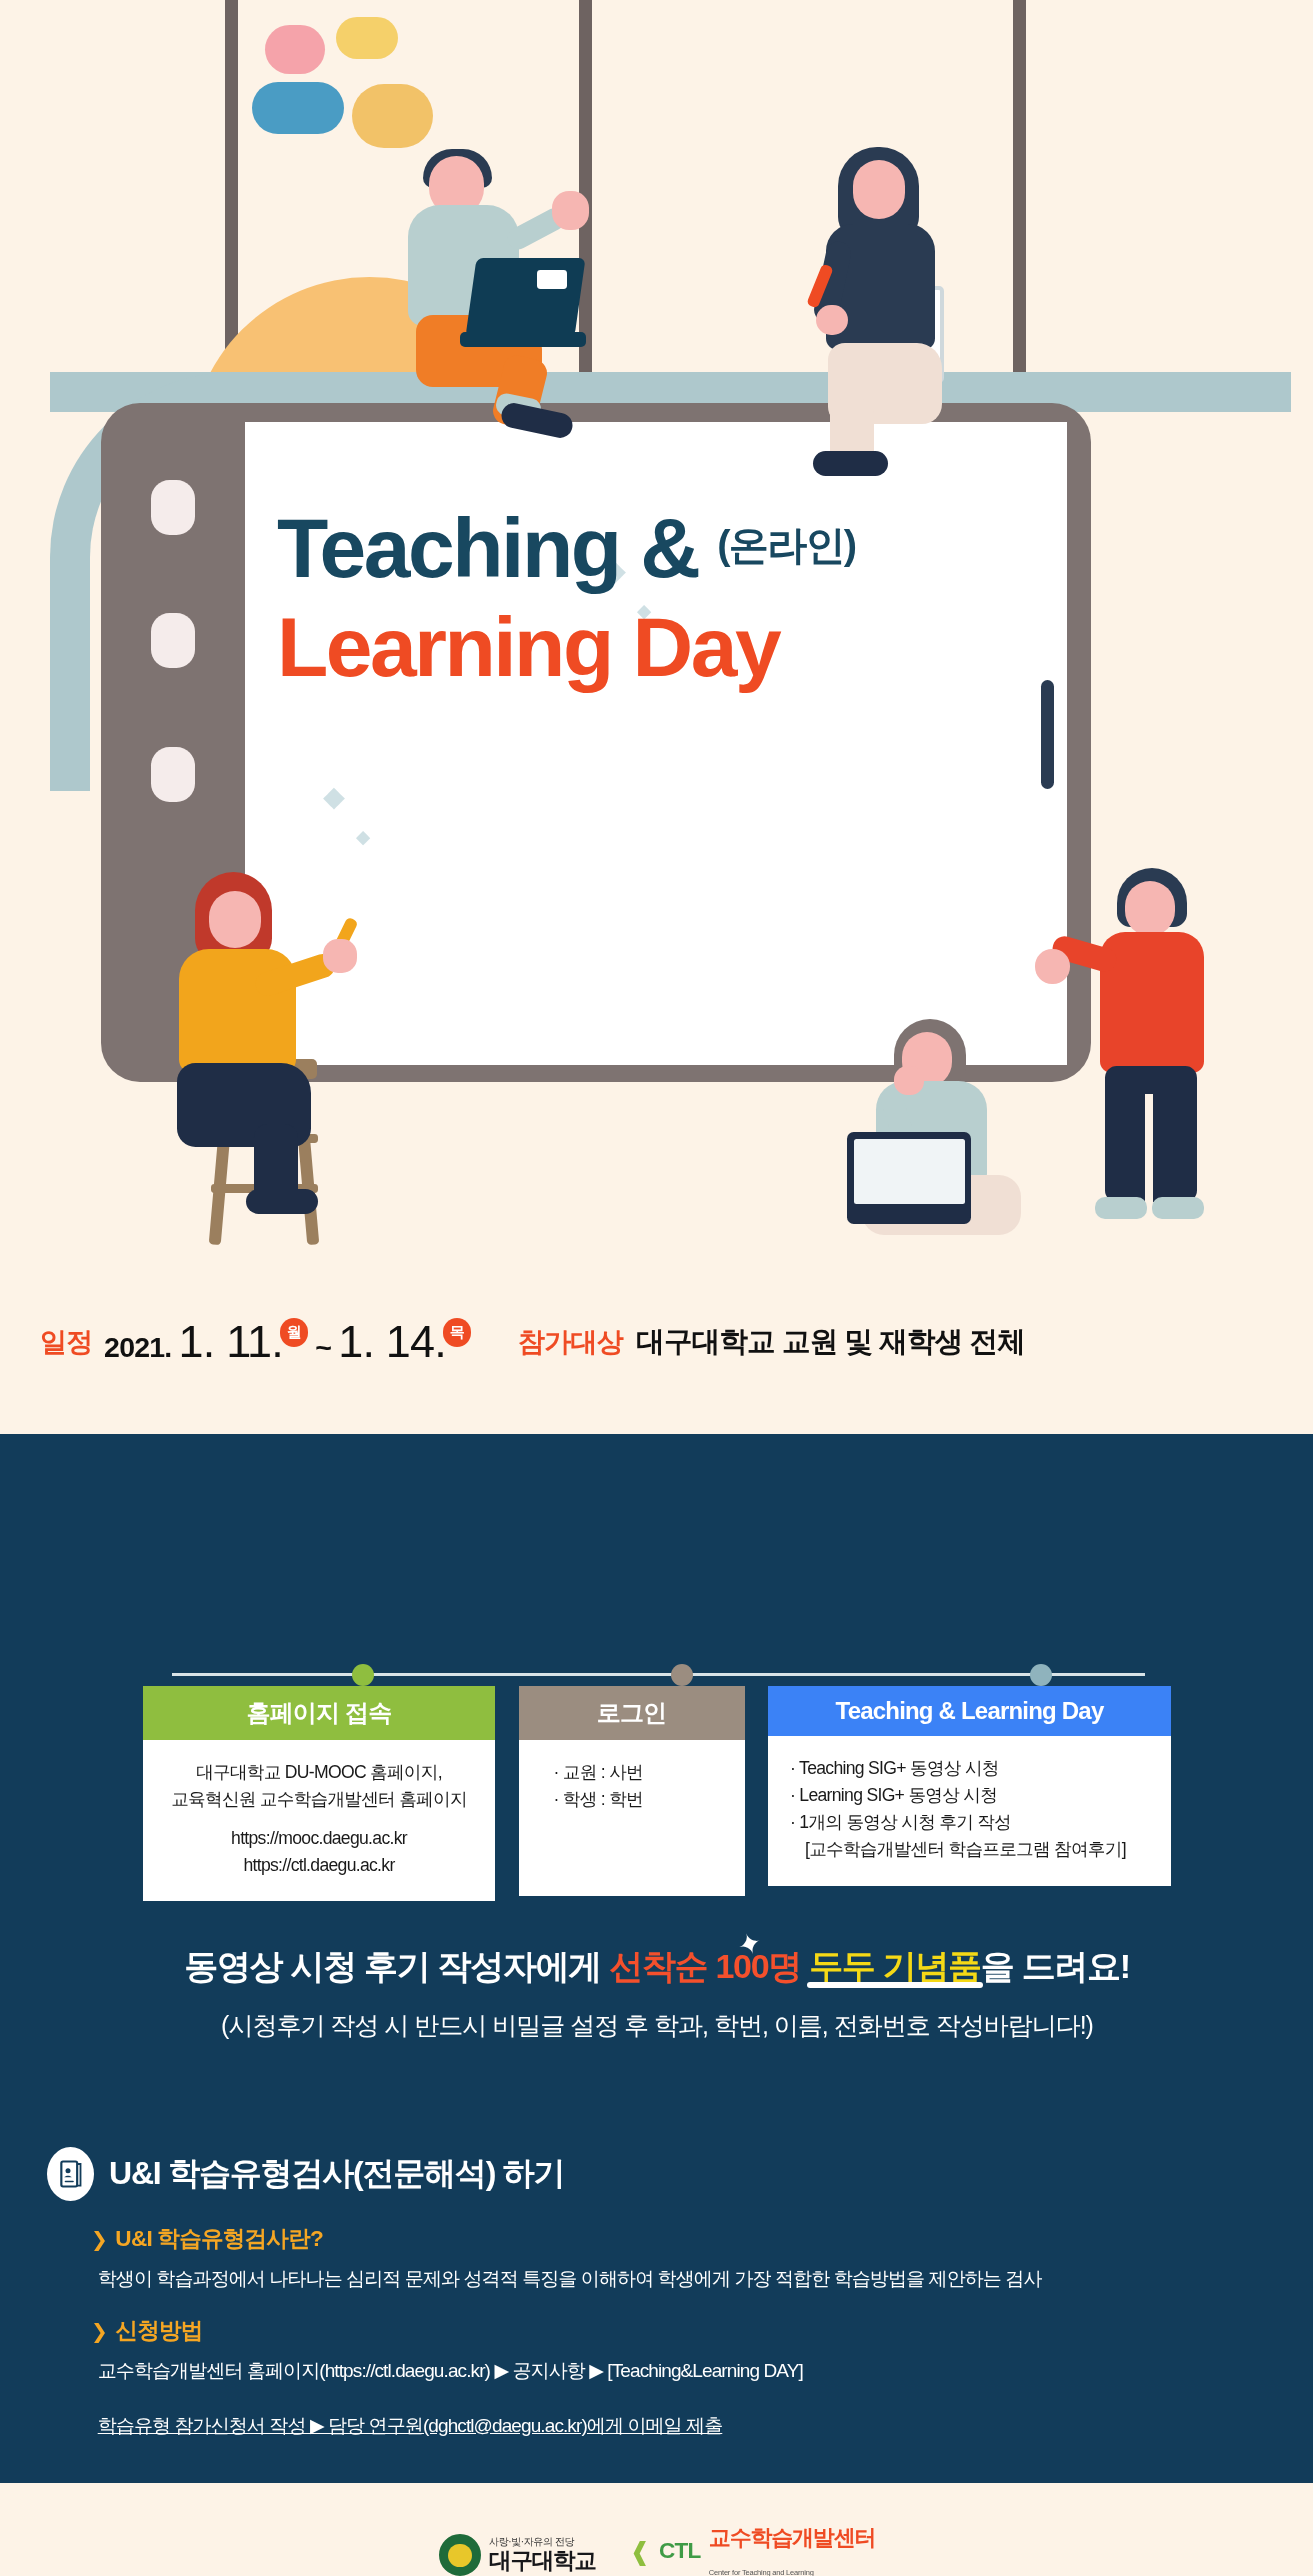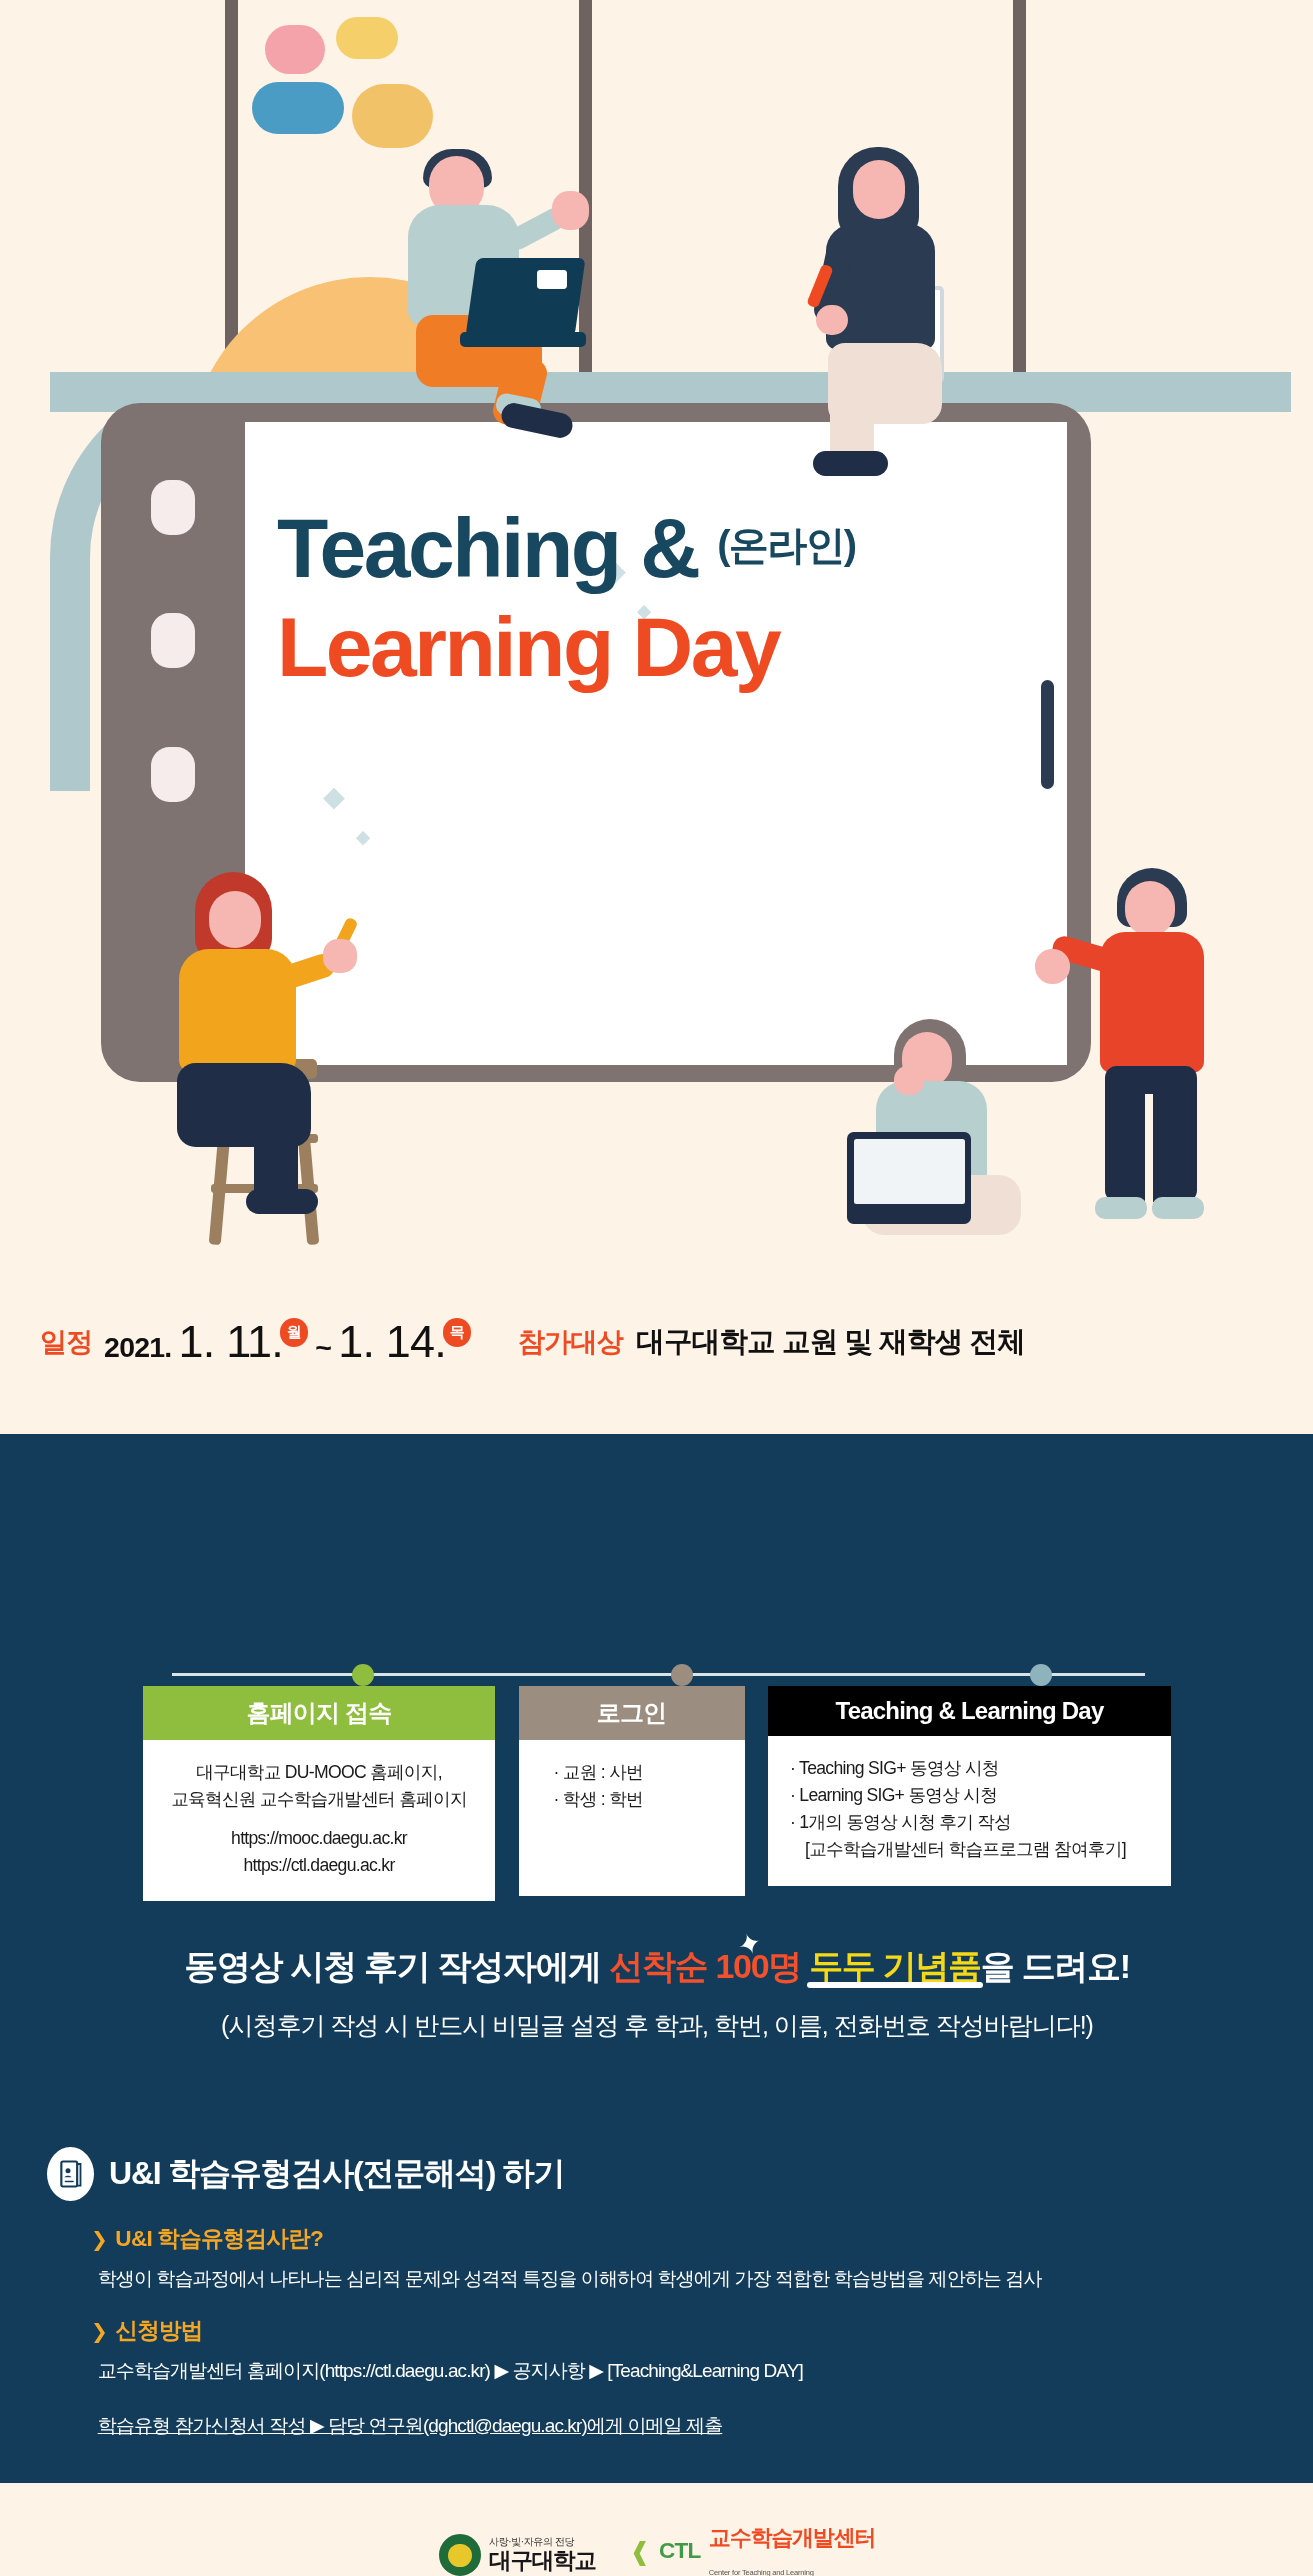--- a/index.html
+++ b/index.html
@@ -362,21 +362,21 @@
     line-height: 1.55;
     letter-spacing: -0.7px;
   }
   .step1 { width: 352px; }
   .step1 .step-hdr { background: #8fbe3f; }
   .step1 .step-body { text-align: center; }
   .step2 { width: 226px; }
   .step2 .step-hdr { background: #9b8d80; }
   .step2 .step-body { text-align: left; padding-left: 35px; min-height: 156px; }
   .step3 { width: 403px; }
-  .step3 .step-hdr { background: #000000; font-weight: 700; }
+  .step3 .step-hdr { background: #3b82f6; font-weight: 700; }
   .step3 .step-body { text-align: left; padding-left: 22px; }
   .url-line { margin-top: 11.7px; }
   .sub-line { padding-left: 15px; }
 
   
   .promo {
     position: absolute;
     left: 0; top: 1944px;
     width: 1314px;
     text-align: center;

